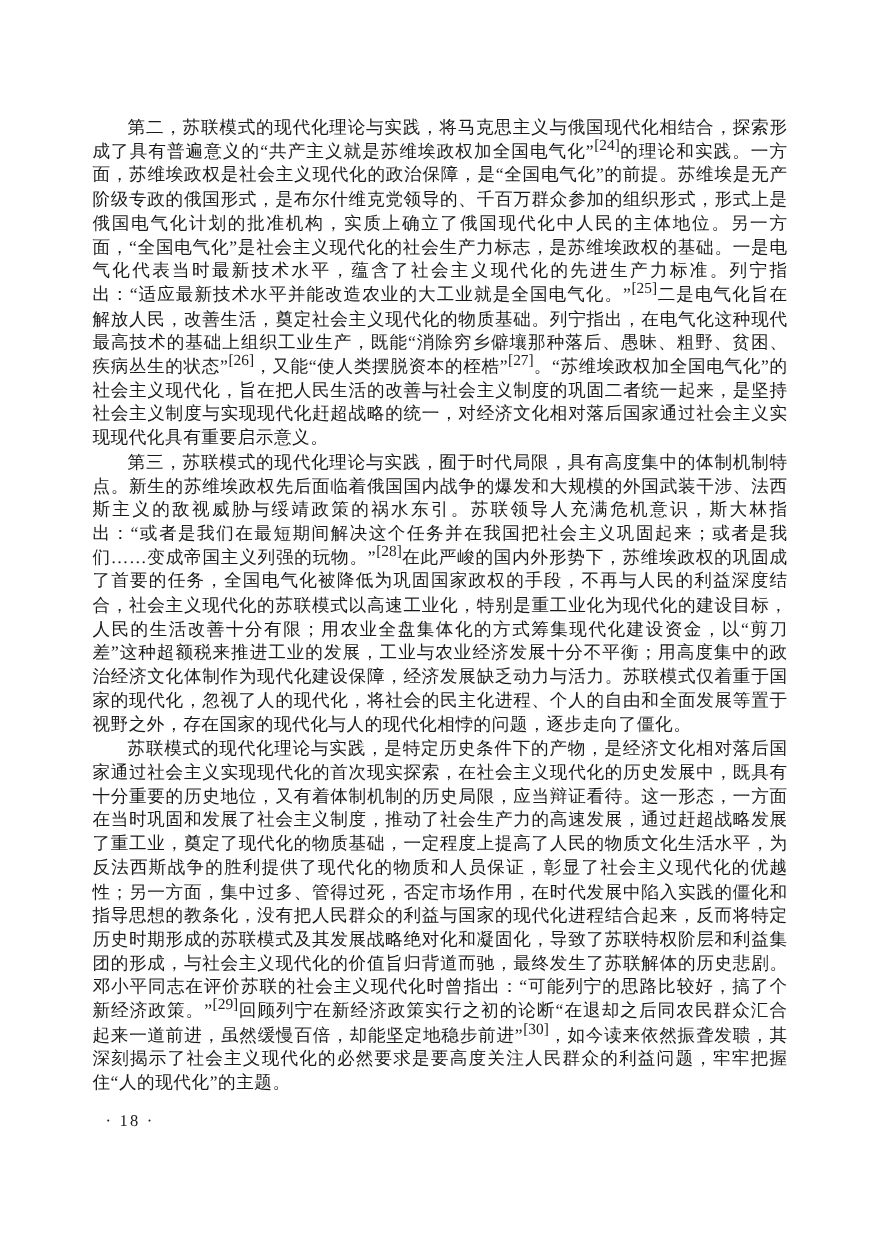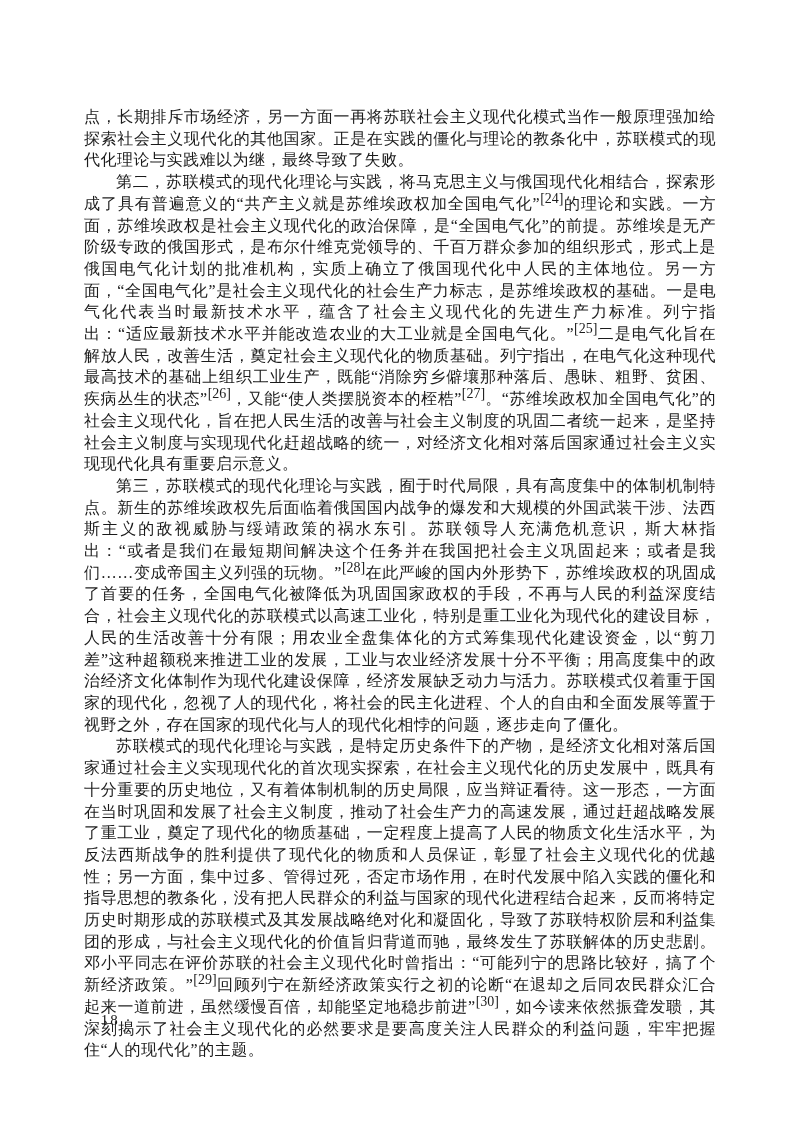--- a/index.html
+++ b/index.html
@@ -35,32 +35,31 @@
     text-indent: 2em;
   }
   sup.cite {
     font-size: 14px;
     line-height: 0;
     letter-spacing: 0;
     vertical-align: super;
   }
   .page-number {
     position: absolute;
-    left: 88px;
+    left: 96px;
     top: 1012px;
     color: #1b1b1b;
     font-size: 15px;
     letter-spacing: 2px;
     text-align: right;
   }
 </style>
 </head>
 <body>
 
 <div class="page">
   <main class="text-block">
-      <p class="">点，长期排斥市场经济，另一方面一再将苏联社会主义现代化模式当作一般原理强加给探索社会主义现代化的其他国家。正是在实践的僵化与理论的教条化中，苏联模式的现代化理论与实践难以为继，最终导致了失败。</p>
       <p class="indent">第二，苏联模式的现代化理论与实践，将马克思主义与俄国现代化相结合，探索形成了具有普遍意义的“共产主义就是苏维埃政权加全国电气化”<sup class="cite">[24]</sup>的理论和实践。一方面，苏维埃政权是社会主义现代化的政治保障，是“全国电气化”的前提。苏维埃是无产阶级专政的俄国形式，是布尔什维克党领导的、千百万群众参加的组织形式，形式上是俄国电气化计划的批准机构，实质上确立了俄国现代化中人民的主体地位。另一方面，“全国电气化”是社会主义现代化的社会生产力标志，是苏维埃政权的基础。一是电气化代表当时最新技术水平，蕴含了社会主义现代化的先进生产力标准。列宁指出：“适应最新技术水平并能改造农业的大工业就是全国电气化。”<sup class="cite">[25]</sup>二是电气化旨在解放人民，改善生活，奠定社会主义现代化的物质基础。列宁指出，在电气化这种现代最高技术的基础上组织工业生产，既能“消除穷乡僻壤那种落后、愚昧、粗野、贫困、疾病丛生的状态”<sup class="cite">[26]</sup>，又能“使人类摆脱资本的桎梏”<sup class="cite">[27]</sup>。“苏维埃政权加全国电气化”的社会主义现代化，旨在把人民生活的改善与社会主义制度的巩固二者统一起来，是坚持社会主义制度与实现现代化赶超战略的统一，对经济文化相对落后国家通过社会主义实现现代化具有重要启示意义。</p>
       <p class="indent">第三，苏联模式的现代化理论与实践，囿于时代局限，具有高度集中的体制机制特点。新生的苏维埃政权先后面临着俄国国内战争的爆发和大规模的外国武装干涉、法西斯主义的敌视威胁与绥靖政策的祸水东引。苏联领导人充满危机意识，斯大林指出：“或者是我们在最短期间解决这个任务并在我国把社会主义巩固起来；或者是我们……变成帝国主义列强的玩物。”<sup class="cite">[28]</sup>在此严峻的国内外形势下，苏维埃政权的巩固成了首要的任务，全国电气化被降低为巩固国家政权的手段，不再与人民的利益深度结合，社会主义现代化的苏联模式以高速工业化，特别是重工业化为现代化的建设目标，人民的生活改善十分有限；用农业全盘集体化的方式筹集现代化建设资金，以“剪刀差”这种超额税来推进工业的发展，工业与农业经济发展十分不平衡；用高度集中的政治经济文化体制作为现代化建设保障，经济发展缺乏动力与活力。苏联模式仅着重于国家的现代化，忽视了人的现代化，将社会的民主化进程、个人的自由和全面发展等置于视野之外，存在国家的现代化与人的现代化相悖的问题，逐步走向了僵化。</p>
       <p class="indent">苏联模式的现代化理论与实践，是特定历史条件下的产物，是经济文化相对落后国家通过社会主义实现现代化的首次现实探索，在社会主义现代化的历史发展中，既具有十分重要的历史地位，又有着体制机制的历史局限，应当辩证看待。这一形态，一方面在当时巩固和发展了社会主义制度，推动了社会生产力的高速发展，通过赶超战略发展了重工业，奠定了现代化的物质基础，一定程度上提高了人民的物质文化生活水平，为反法西斯战争的胜利提供了现代化的物质和人员保证，彰显了社会主义现代化的优越性；另一方面，集中过多、管得过死，否定市场作用，在时代发展中陷入实践的僵化和指导思想的教条化，没有把人民群众的利益与国家的现代化进程结合起来，反而将特定历史时期形成的苏联模式及其发展战略绝对化和凝固化，导致了苏联特权阶层和利益集团的形成，与社会主义现代化的价值旨归背道而驰，最终发生了苏联解体的历史悲剧。邓小平同志在评价苏联的社会主义现代化时曾指出：“可能列宁的思路比较好，搞了个新经济政策。”<sup class="cite">[29]</sup>回顾列宁在新经济政策实行之初的论断“在退却之后同农民群众汇合起来一道前进，虽然缓慢百倍，却能坚定地稳步前进”<sup class="cite">[30]</sup>，如今读来依然振聋发聩，其深刻揭示了社会主义现代化的必然要求是要高度关注人民群众的利益问题，牢牢把握住“人的现代化”的主题。</p>
     </main>
   <div class="page-number">· 18 ·</div>
 </div>
 
 </body></html>

